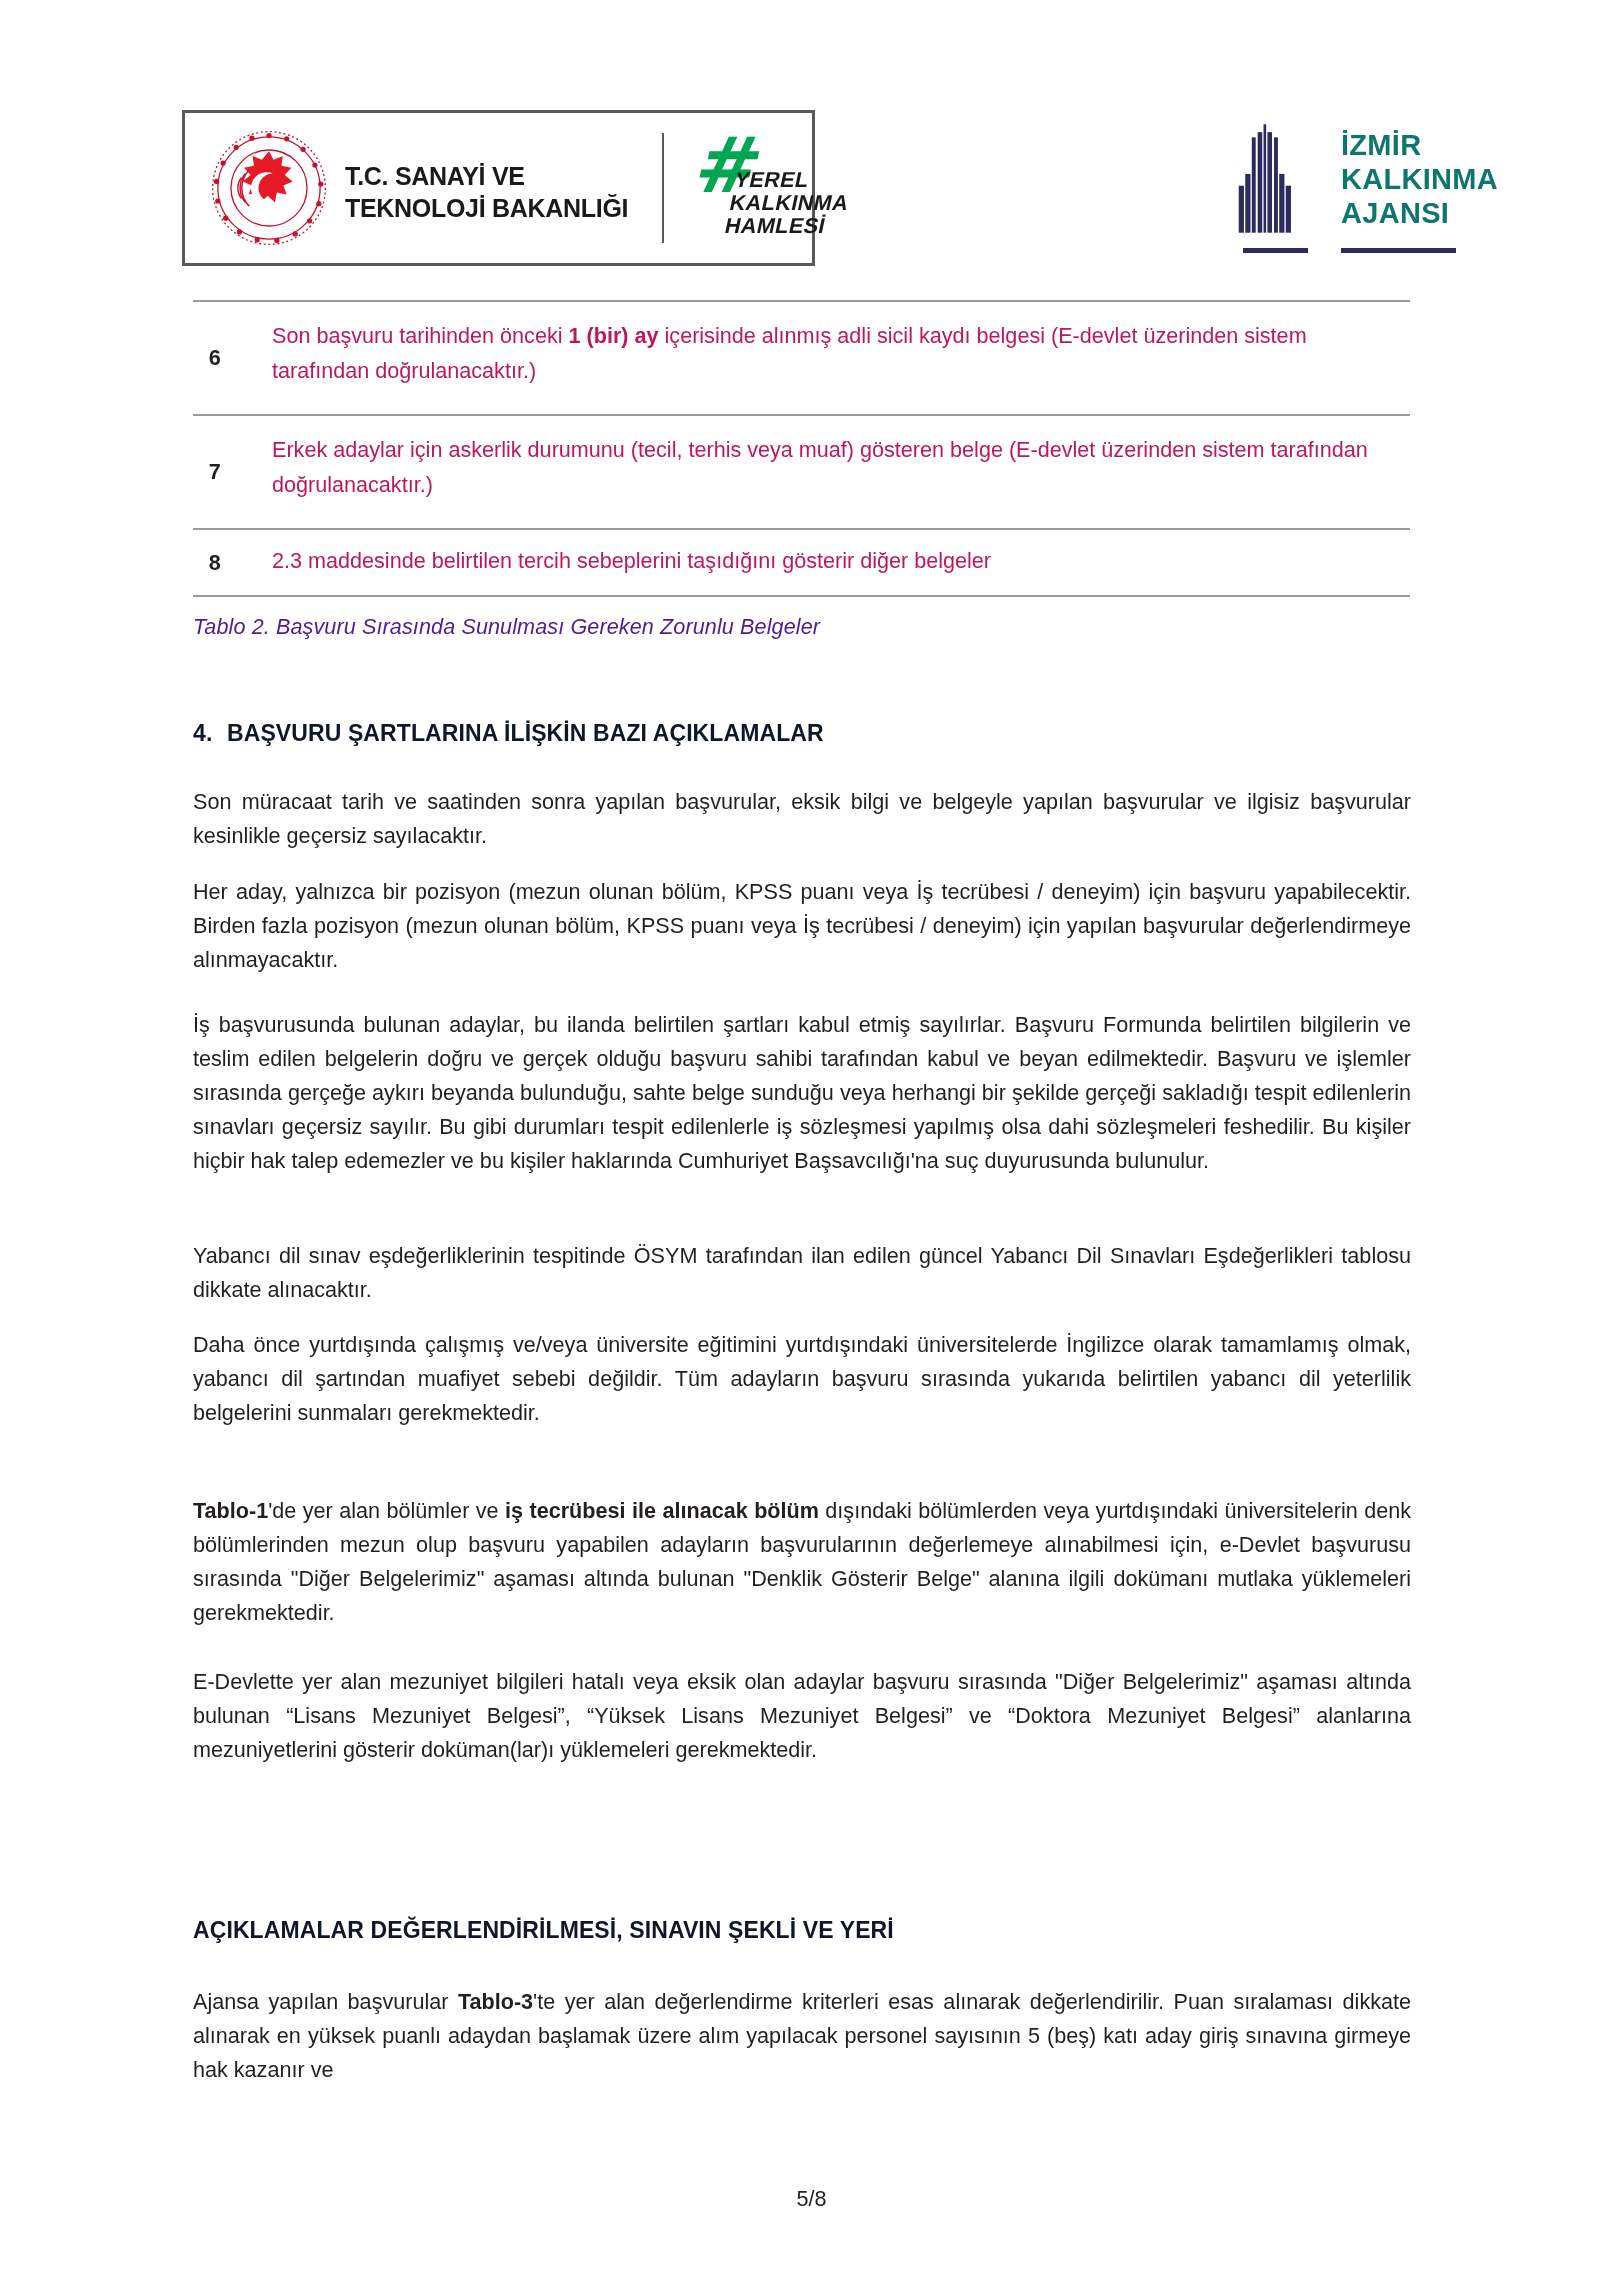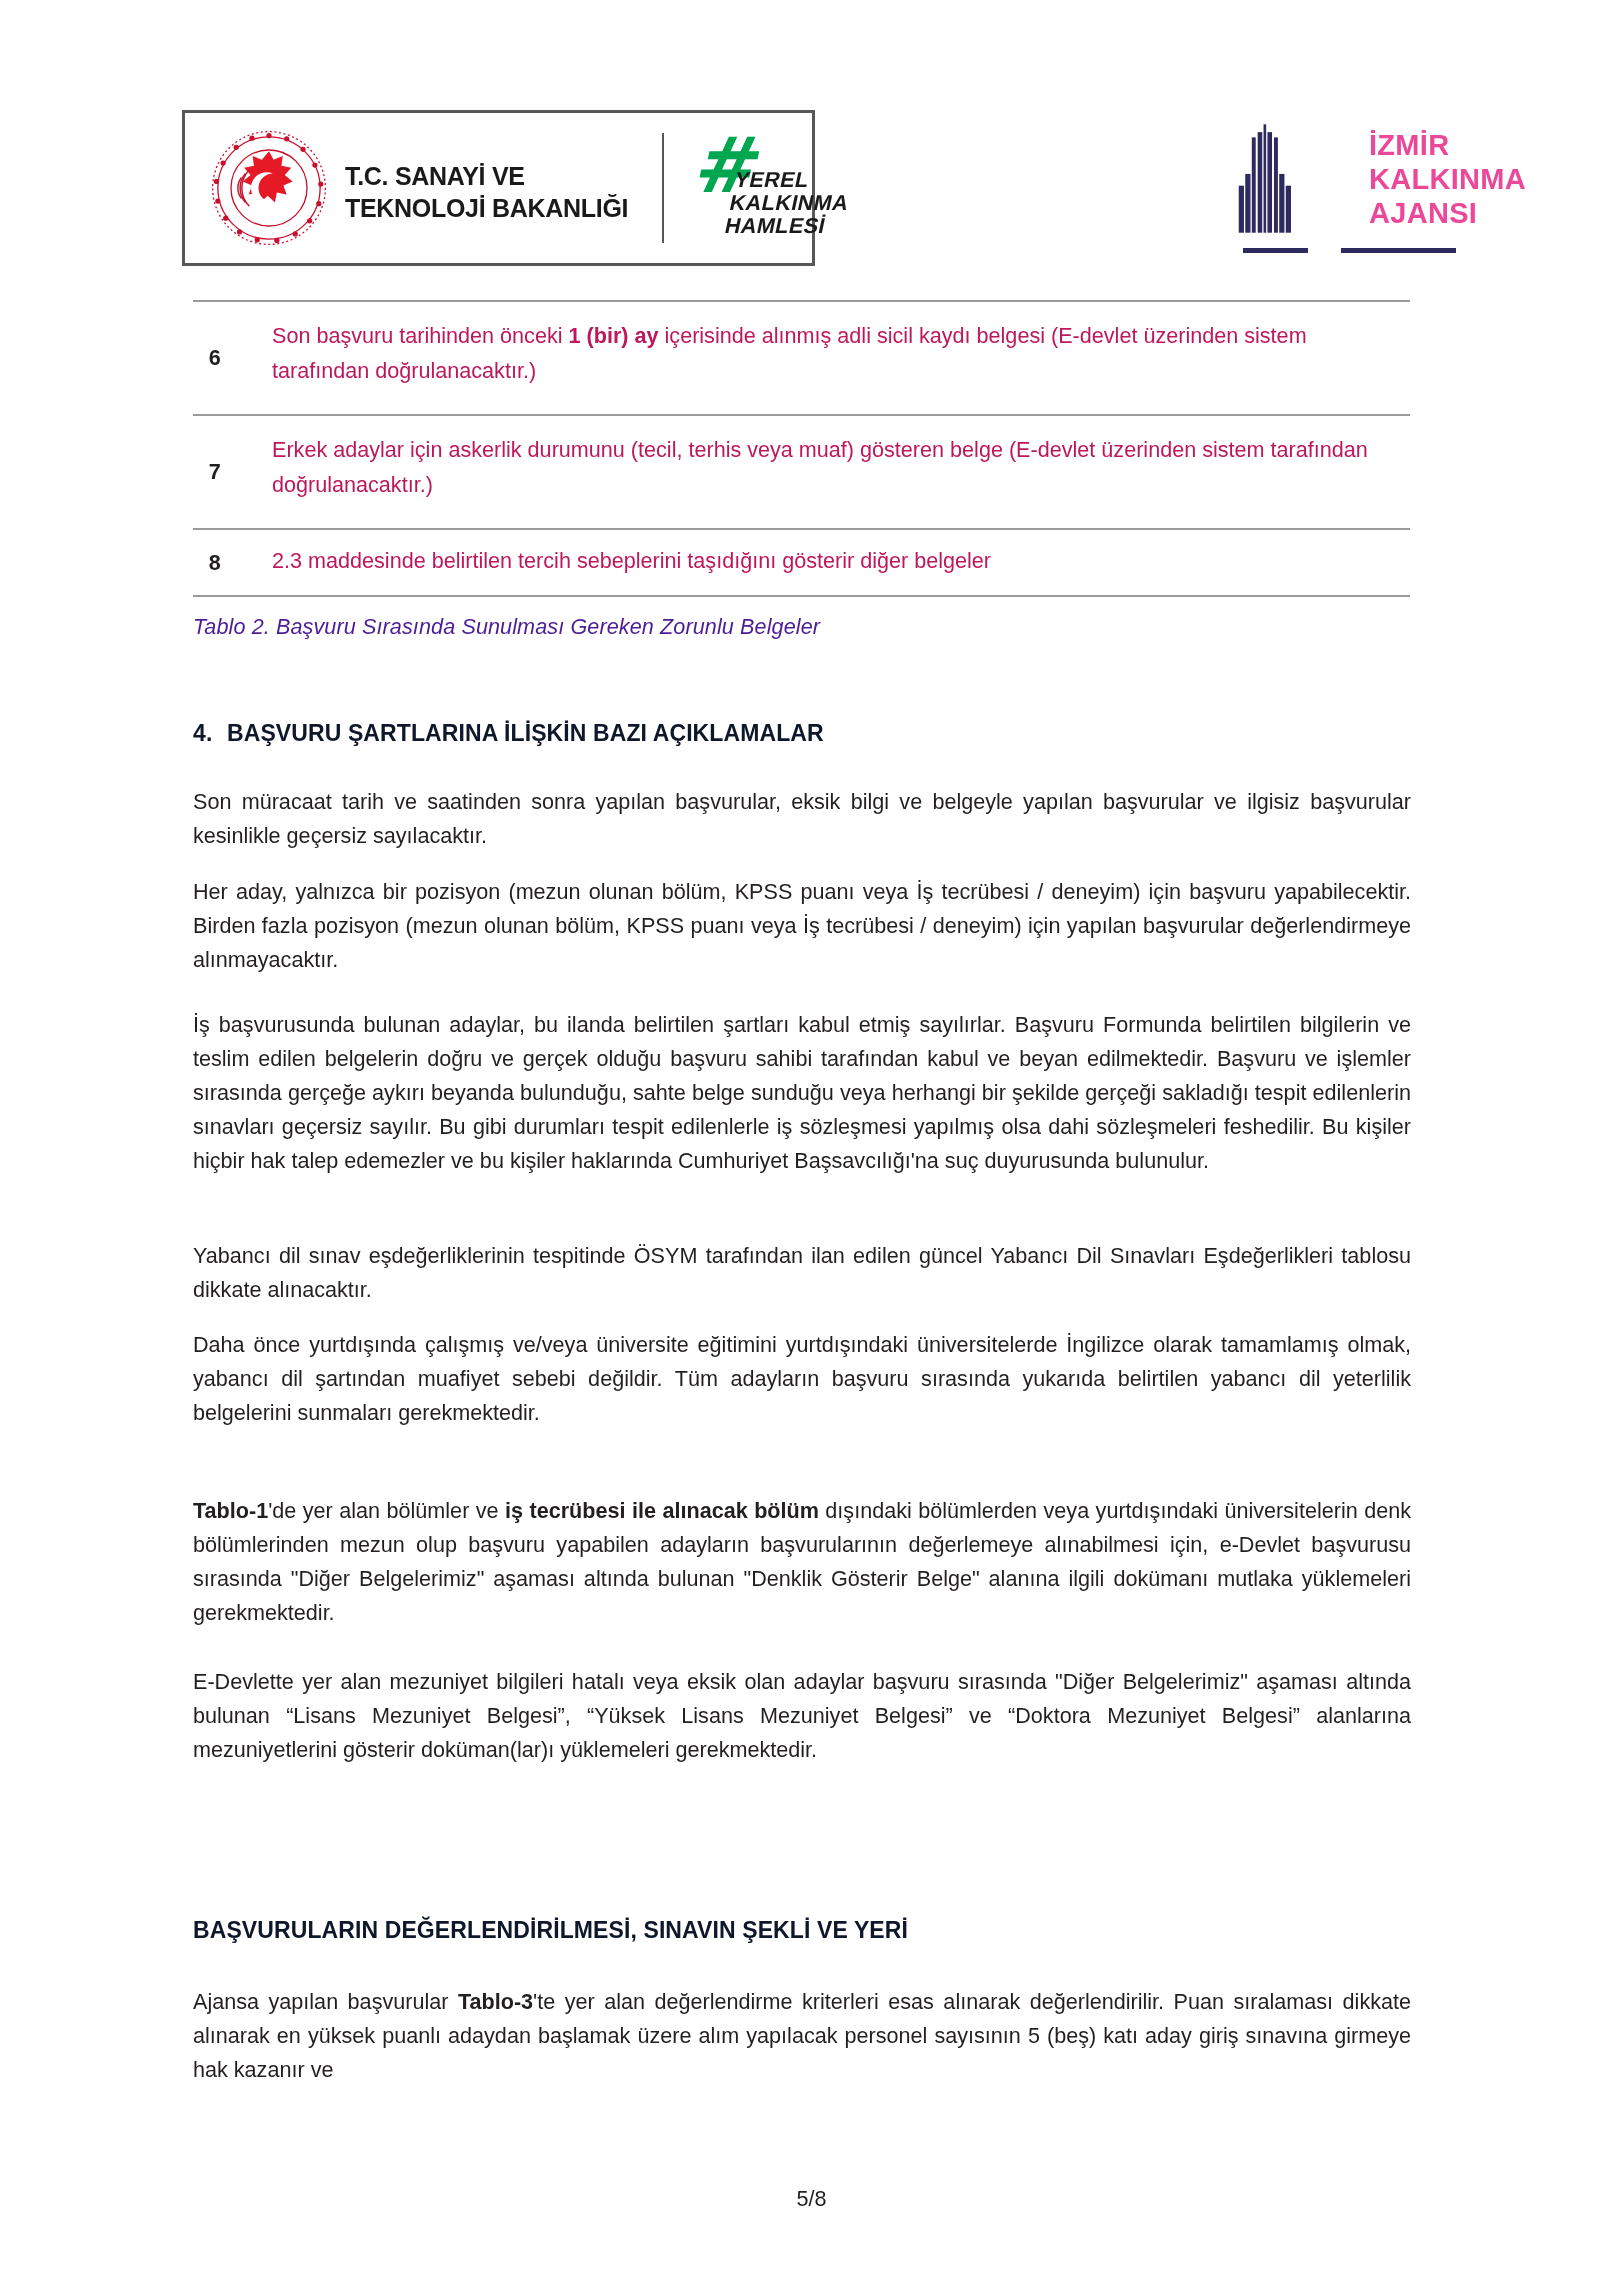--- a/index.html
+++ b/index.html
@@ -115,23 +115,22 @@
     height: 111px;
   }
   .agency-text {
     position: absolute;
     left: 123px;
     top: 11.8px;
     font-family: "Liberation Sans", sans-serif;
     font-weight: bold;
     font-size: 29px;
     line-height: 1.18;
-    color: #ec4899;
+    color: #0f766e;
     letter-spacing: 0.3px;
-    margin-left: 28px;
   }
   .agency-rule-a {
     position: absolute;
     left: 25px;
     top: 132px;
     width: 65px;
     height: 4.6px;
     background: #2c2a5e;
   }
   .agency-rule-b {
@@ -357,21 +356,21 @@
   <div class="para" id="p1">Son müracaat tarih ve saatinden sonra yapılan başvurular, eksik bilgi ve belgeyle yapılan başvurular ve ilgisiz başvurular kesinlikle geçersiz sayılacaktır.</div>
   <div class="para" id="p2">Her aday, yalnızca bir pozisyon (mezun olunan bölüm, KPSS puanı veya İş tecrübesi / deneyim) için başvuru yapabilecektir. Birden fazla pozisyon (mezun olunan bölüm, KPSS puanı veya İş tecrübesi / deneyim) için yapılan başvurular değerlendirmeye alınmayacaktır.</div>
   <div class="para" id="p3">İş başvurusunda bulunan adaylar, bu ilanda belirtilen şartları kabul etmiş sayılırlar. Başvuru Formunda belirtilen bilgilerin ve teslim edilen belgelerin doğru ve gerçek olduğu başvuru sahibi tarafından kabul ve beyan edilmektedir. Başvuru ve işlemler sırasında gerçeğe aykırı beyanda bulunduğu, sahte belge sunduğu veya herhangi bir şekilde gerçeği sakladığı tespit edilenlerin sınavları geçersiz sayılır. Bu gibi durumları tespit edilenlerle iş sözleşmesi yapılmış olsa dahi sözleşmeleri feshedilir. Bu kişiler hiçbir hak talep edemezler ve bu kişiler haklarında Cumhuriyet Başsavcılığı'na suç duyurusunda bulunulur.</div>
   <div class="para" id="p4">Yabancı dil sınav eşdeğerliklerinin tespitinde ÖSYM tarafından ilan edilen güncel Yabancı Dil Sınavları Eşdeğerlikleri tablosu dikkate alınacaktır.</div>
   <div class="para" id="p5">Daha önce yurtdışında çalışmış ve/veya üniversite eğitimini yurtdışındaki üniversitelerde İngilizce olarak tamamlamış olmak, yabancı dil şartından muafiyet sebebi değildir. Tüm adayların başvuru sırasında yukarıda belirtilen yabancı dil yeterlilik belgelerini sunmaları gerekmektedir.</div>
 
   <div class="para" id="p6"><b>Tablo-1</b><span>'de yer alan bölümler ve </span><b>iş tecrübesi ile alınacak bölüm</b><span> dışındaki bölümlerden veya yurtdışındaki üniversitelerin denk bölümlerinden mezun olup başvuru yapabilen adayların başvurularının değerlemeye alınabilmesi için, e-Devlet başvurusu sırasında "Diğer Belgelerimiz" aşaması altında bulunan "Denklik Gösterir Belge" alanına ilgili dokümanı mutlaka yüklemeleri gerekmektedir.</span></div>
 
   <div class="para" id="p7">E-Devlette yer alan mezuniyet bilgileri hatalı veya eksik olan adaylar başvuru sırasında "Diğer Belgelerimiz" aşaması altında bulunan “Lisans Mezuniyet Belgesi”, “Yüksek Lisans Mezuniyet Belgesi” ve “Doktora Mezuniyet Belgesi” alanlarına mezuniyetlerini gösterir doküman(lar)ı yüklemeleri gerekmektedir.</div>
 
-  <div class="sec-heading" id="sec5">BAŞVURULARIN DEĞERLENDİRİLMESİ, SINAVIN ŞEKLİ VE YERİ</div>
+  <div class="sec-heading" id="sec5">AÇIKLAMALAR DEĞERLENDİRİLMESİ, SINAVIN ŞEKLİ VE YERİ</div>
 
   <div class="para" id="p8"><span>Ajansa yapılan başvurular </span><b>Tablo-3</b><span>'te yer alan değerlendirme kriterleri esas alınarak değerlendirilir. Puan sıralaması dikkate alınarak en yüksek puanlı adaydan başlamak üzere alım yapılacak personel sayısının 5 (beş) katı aday giriş sınavına girmeye hak kazanır ve</span></div>
 
   <div class="footer">
     <span>5/8</span>
   </div>
 
 </div>
 
 

